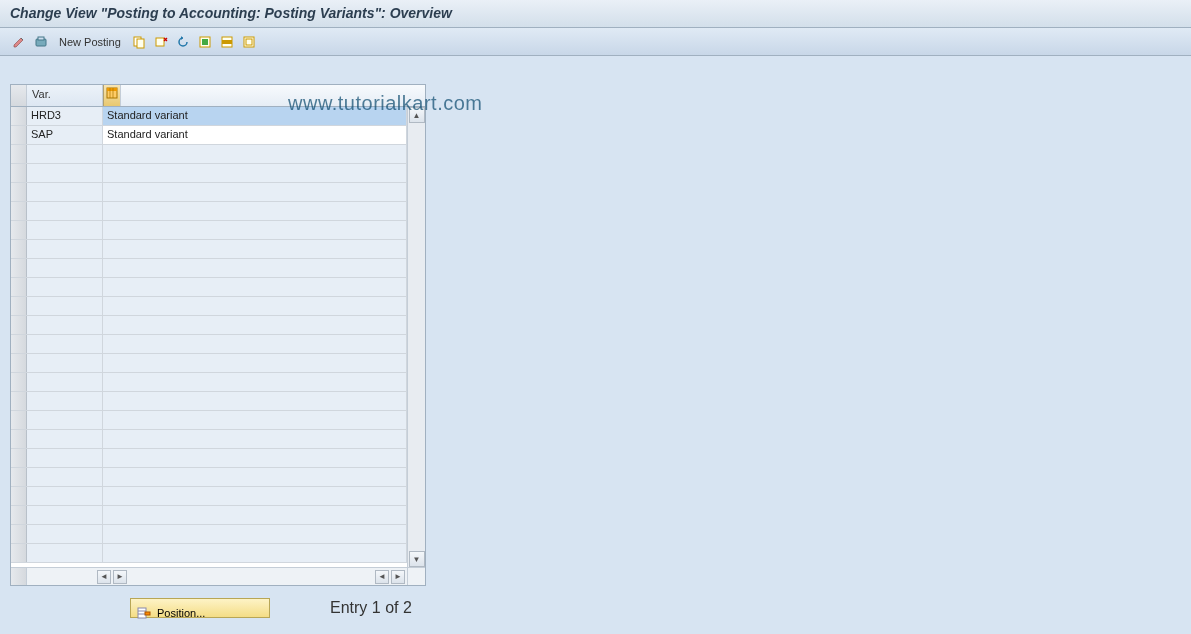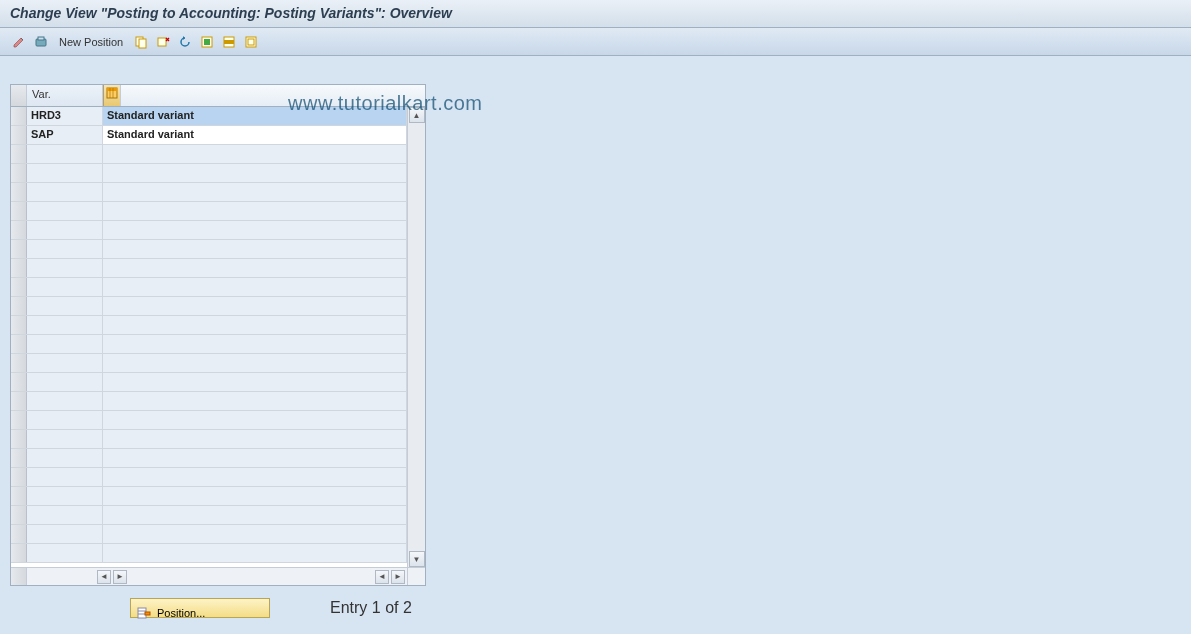--- a/index.html
+++ b/index.html
@@ -101,21 +101,20 @@
       text-align: center;
       cursor: pointer;
       background: linear-gradient(#f7e5b5,#e8c870);
       border-left:1px solid #b0a070;
     }
     .grid-body {
       flex: 1;
       overflow: hidden;
       position: relative;
       display: flex;
-      font-weight: bold;
     }
     .rows {
       flex: 1;
     }
     .row {
       display: flex;
       height: 19px;
       border-bottom: 1px solid #d0d6dd;
     }
     .rsel {
@@ -220,21 +219,21 @@
         <path d="M2 10 L9 3 L11 5 L4 12 L2 12 Z" fill="#d88" stroke="#844" stroke-width="0.6"></path>
         <path d="M9 3 L11 5" stroke="#666" stroke-width="1"></path>
       </svg>
   </span>
   <span class="tb-icon" title="Other Entry">
     <svg width="14" height="14" viewBox="0 0 14 14">
         <rect x="2" y="4" width="10" height="7" rx="1" fill="#7ab" stroke="#478"></rect>
         <rect x="4" y="2" width="6" height="3" fill="#cde" stroke="#478"></rect>
       </svg>
   </span>
-  <span class="tb-text">New Position</span>
+  <span class="tb-text">New Posting</span>
   <span class="tb-icon" title="Copy As">
     <svg width="14" height="14" viewBox="0 0 14 14">
         <rect x="2" y="2" width="7" height="9" fill="#fff" stroke="#c90"></rect>
         <rect x="5" y="4" width="7" height="9" fill="#ffe" stroke="#c90"></rect>
       </svg>
   </span>
   <span class="tb-icon" title="Delete">
     <svg width="14" height="14" viewBox="0 0 14 14">
         <rect x="2" y="3" width="8" height="8" fill="#ffe" stroke="#c90"></rect>
         <path d="M10 3 L13 6 M10 6 L13 3" stroke="#c00" stroke-width="1.3"></path>

